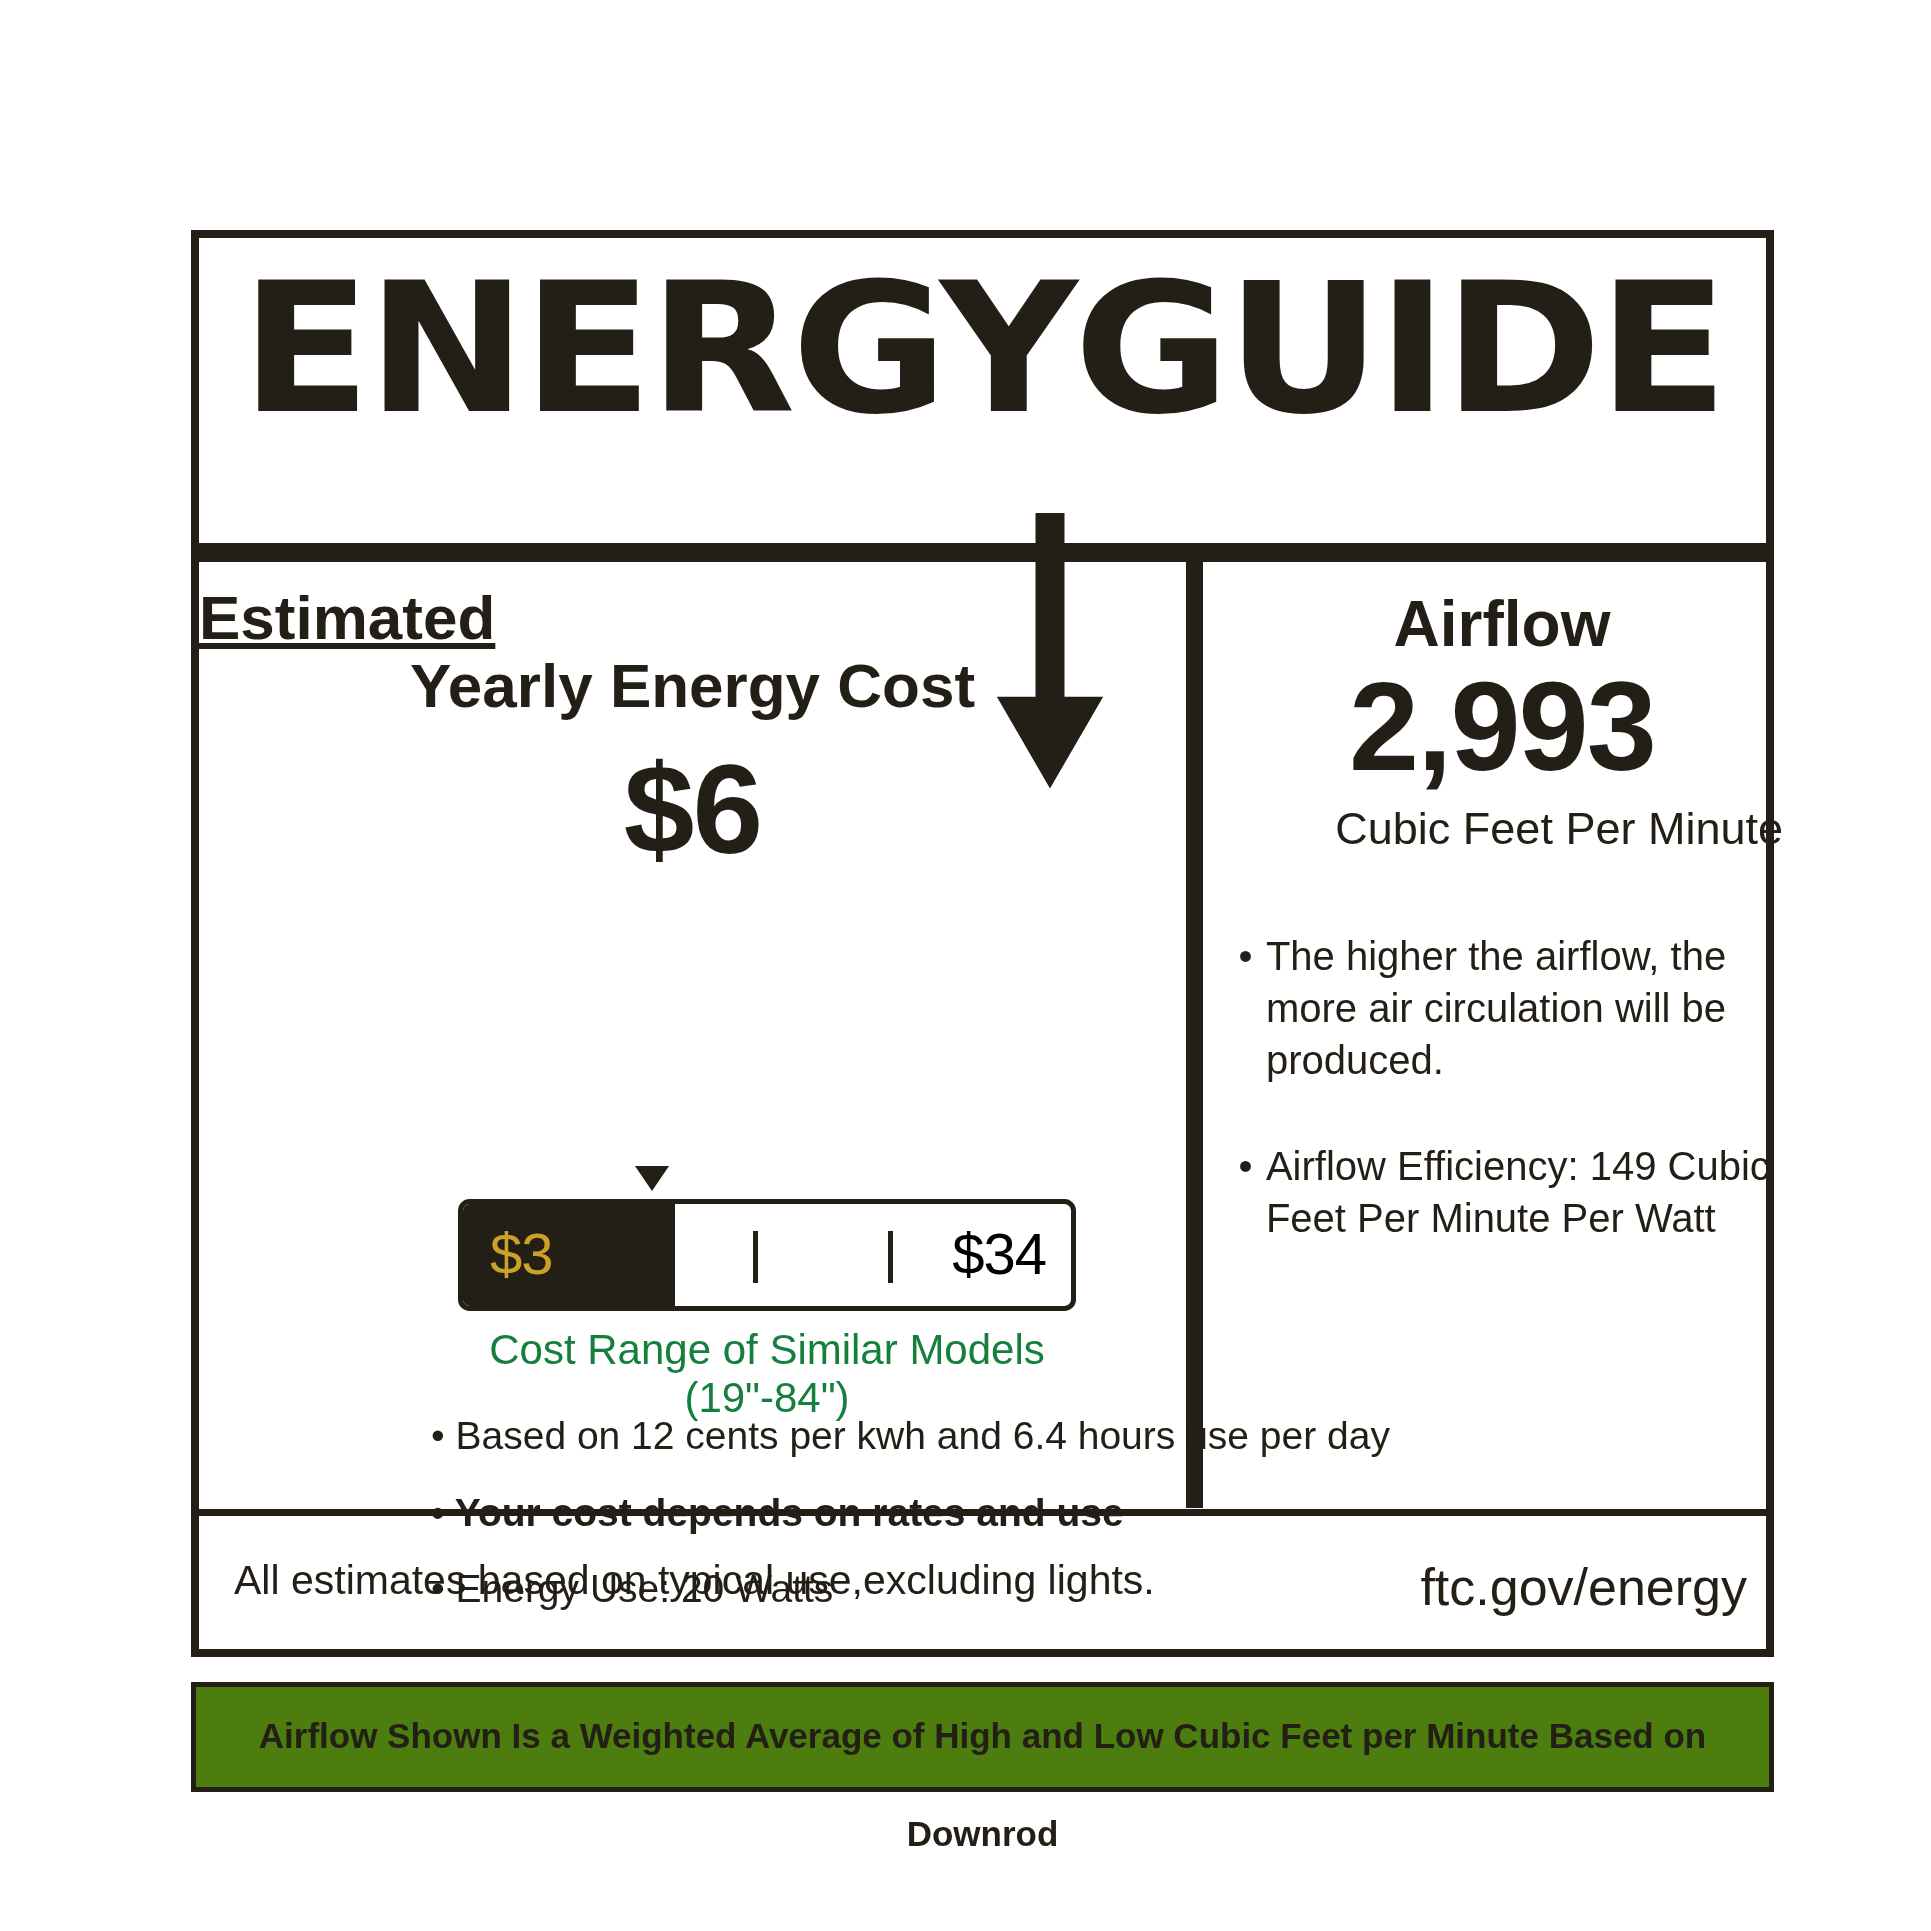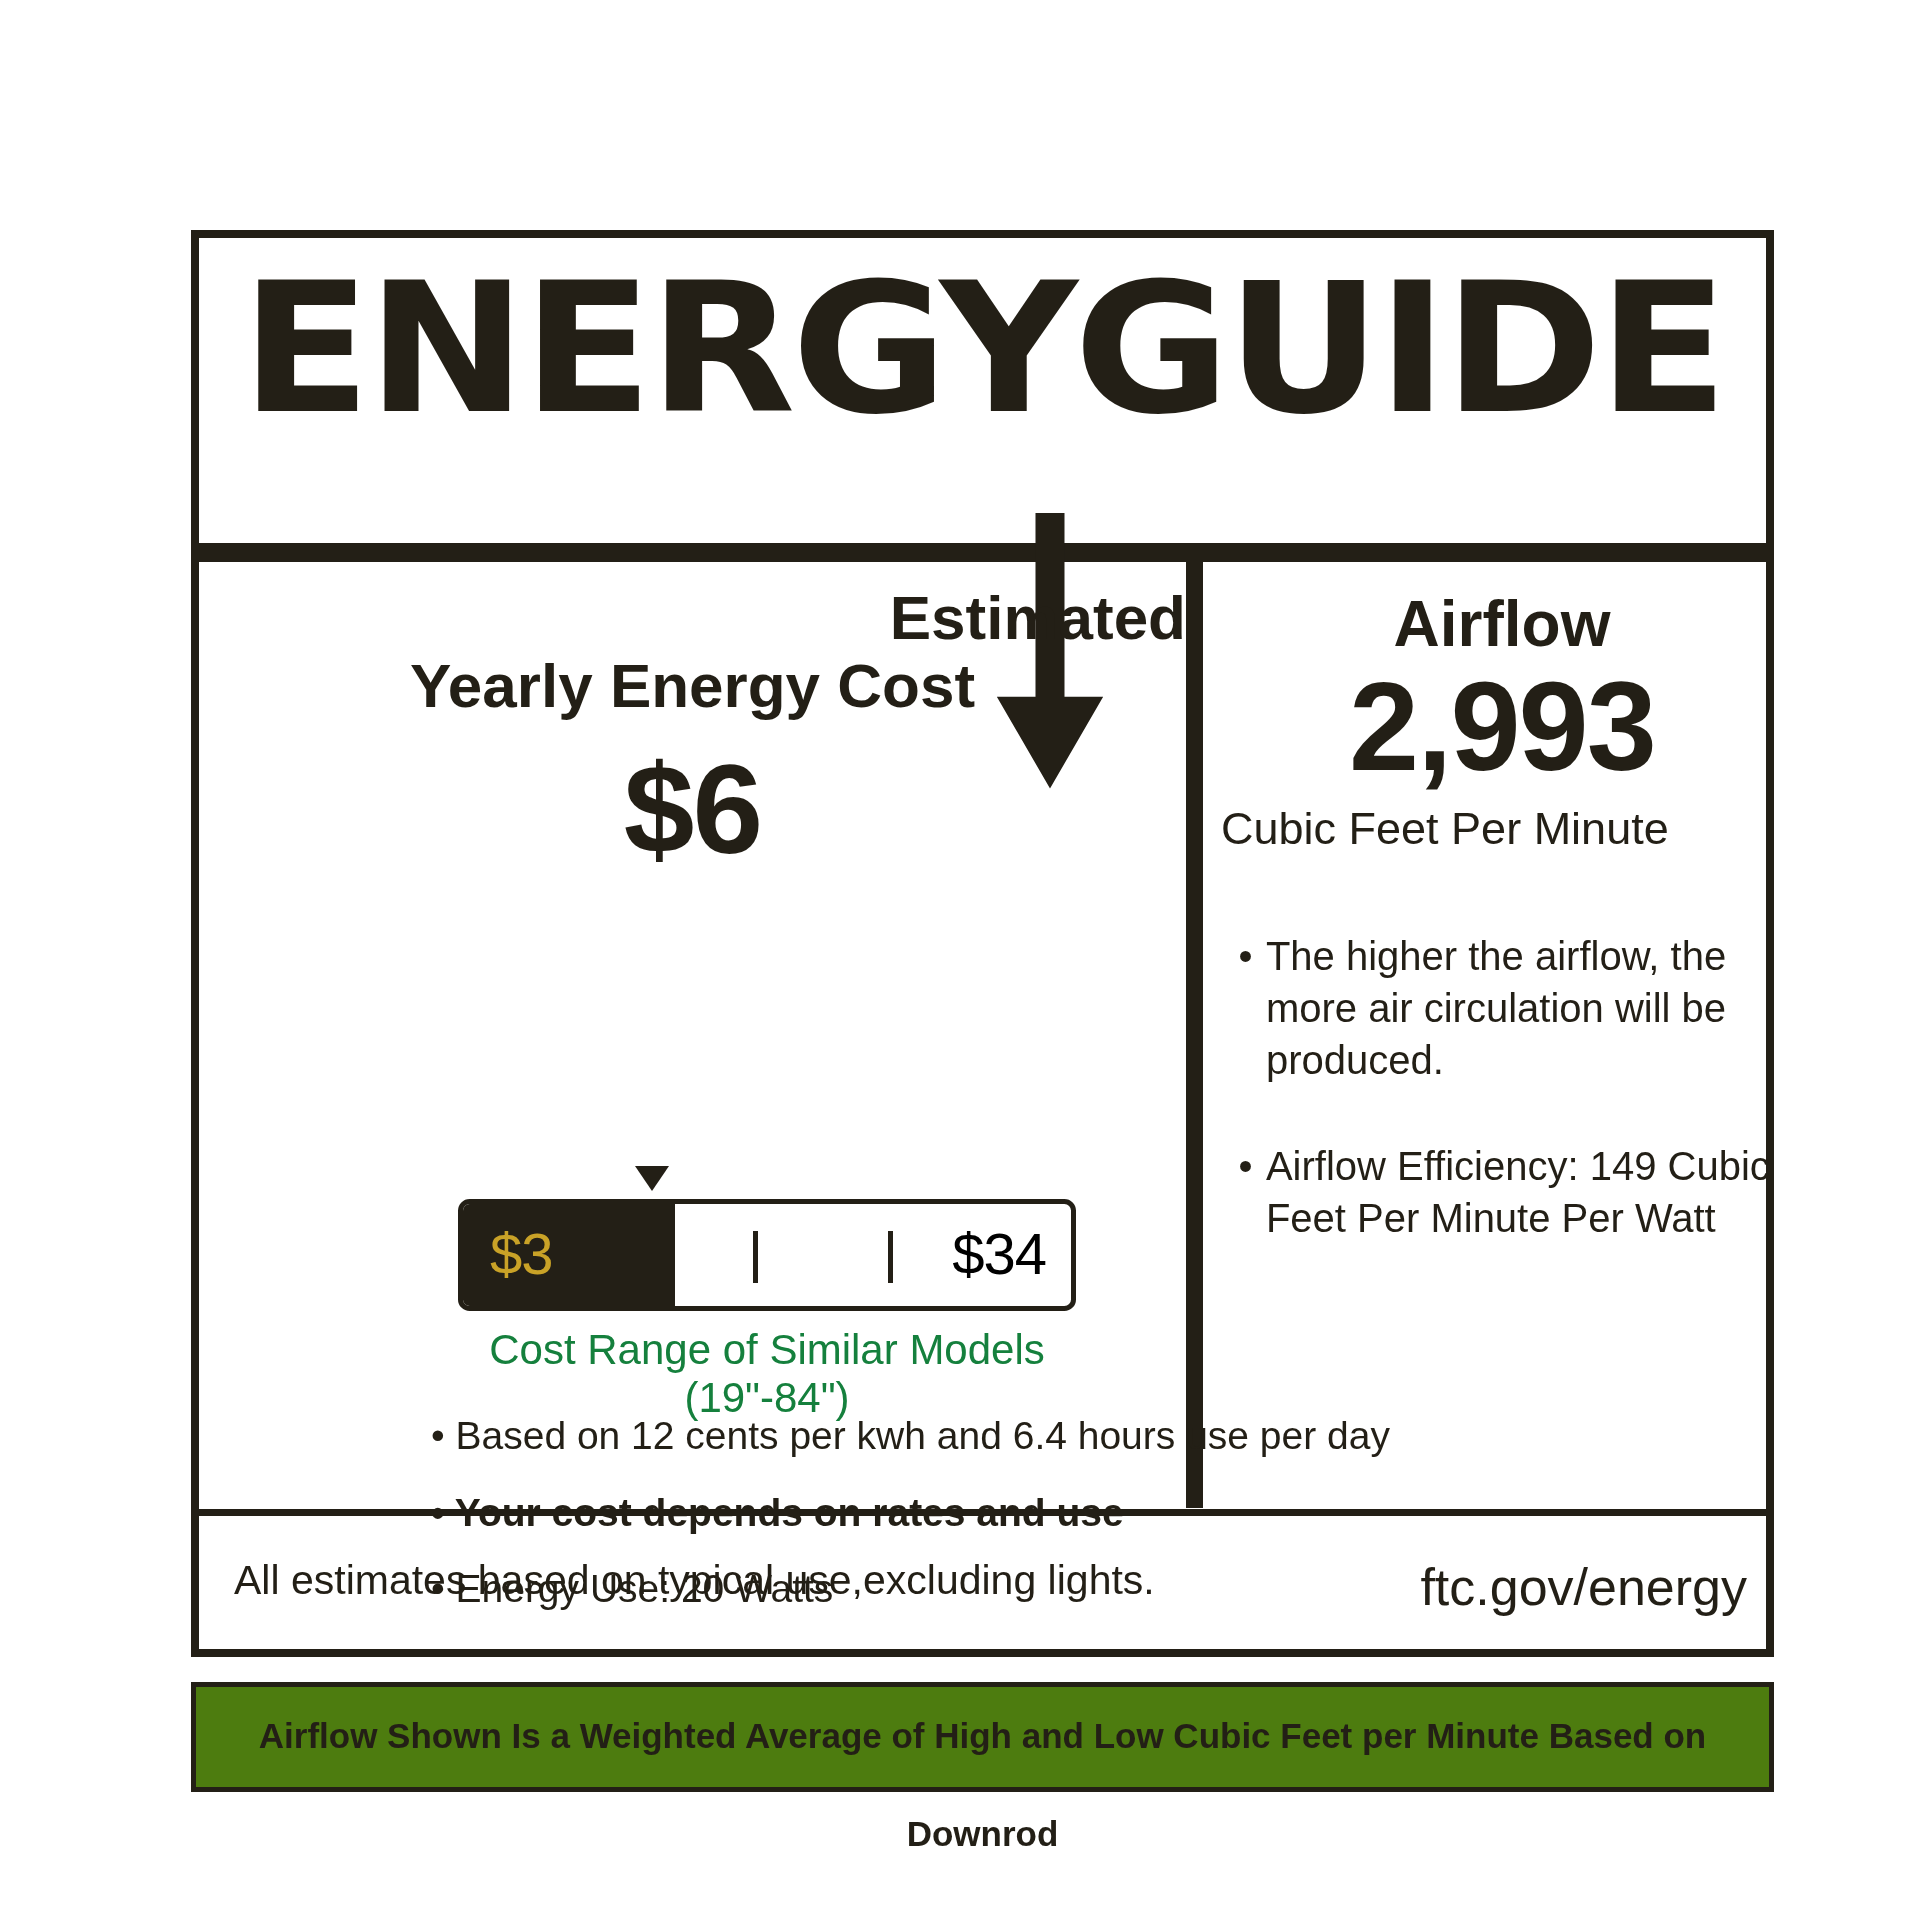--- a/index.html
+++ b/index.html
@@ -97,25 +97,26 @@
 
   
   .left-col {
     position: absolute;
     left: 0;
     top: 324px;
     width: 987px;
     height: 946px;
   }
   .est-line1 {
-    text-align: right;
+    text-align: left;
     font-size: 62px;
     font-weight: bold;
     margin-top: 23px;
     line-height: 1.05;
+    text-decoration: underline;
   }
   .est-line2 {
     text-align: center;
     font-size: 62px;
     font-weight: bold;
     line-height: 1.15;
   }
   .big-cost {
     text-align: center;
     font-size: 127px;
@@ -228,21 +229,21 @@
     line-height: 1.05;
   }
   .airflow-value {
     text-align: center;
     font-size: 126px;
     font-weight: bold;
     line-height: 1.1;
     letter-spacing: -1.9px;
   }
   .airflow-units {
-    text-align: left;
+    text-align: right;
     font-size: 45px;
     margin-top: 5.8px;
   }
   .right-bullets {
     margin-top: 75px;
     padding-left: 17.4px;
     padding-right: 7.7px;
   }
   .right-bullets .rb {
     font-size: 40px;

